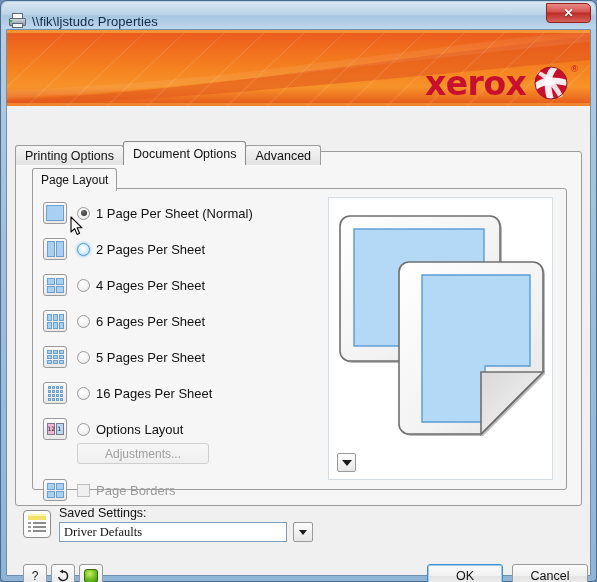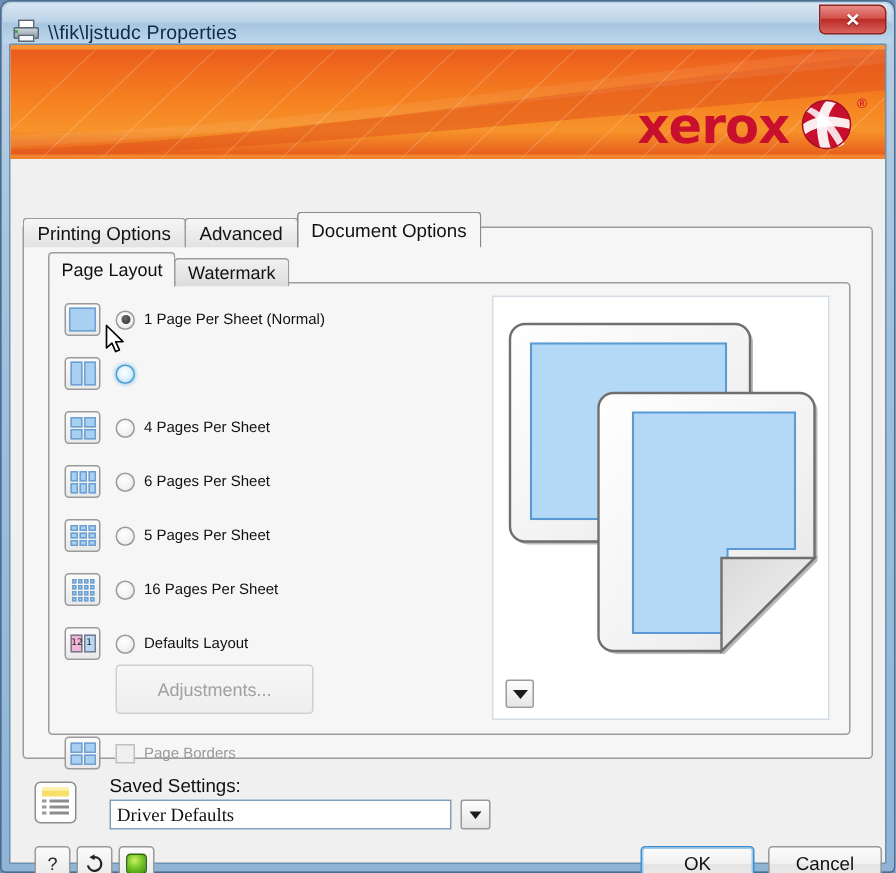--- a/index.html
+++ b/index.html
@@ -271,37 +271,37 @@
     width: 6px; height: 6px;
     border-radius: 50%;
     background: radial-gradient(circle at 40% 35%, #6b6b6b, #2b2b2b);
   }
   .radio.hover {
     border-color: #4a9ad4;
     background: radial-gradient(circle at 45% 40%, #ffffff 0%, #dcf0fc 50%, #9fd4f2 100%);
     box-shadow: 0 0 3px rgba(80,170,225,.9);
   }
   .optlabel {
-    font-size: 10px;
+    font-size: 13px;
     color: #111;
     white-space: nowrap;
   }
   .checkbox {
     width: 13px; height: 13px;
     margin: 0 6px 0 10px;
     box-sizing: border-box;
     background: #f0f0f0;
     border: 1px solid #c0c0c0;
     flex: none;
   }
   .disabled .optlabel { color: #9a9a9a; }
   .btn-adjust {
     margin-left: 34px;
     margin-top: -4px;
-    width: 132px; height: 33px;
+    width: 132px; height: 21px;
     box-sizing: border-box;
     font-size: 12px;
     color: #a0a0a0;
     background: linear-gradient(to bottom,#f7f7f7,#eeeeee);
     border: 1px solid #cfcfcf;
     border-radius: 3px;
     display: flex;
     align-items: center;
     justify-content: center;
   }
@@ -355,24 +355,23 @@
   .tri-down {
     width: 0; height: 0;
     border-left: 5px solid transparent;
     border-right: 5px solid transparent;
     border-top: 6px solid #1a1a1a;
   }
 
   
   .saved-wrap {
     position: absolute;
-    left: 16px; top: 487px;
+    left: 16px; top: 476px;
     display: flex;
     align-items: flex-start;
-    gap: 14px;
   }
   .saved-icon {
     width: 28px; height: 28px;
     box-sizing: border-box;
     border: 1px solid #8d8d8d;
     border-radius: 4px;
     background: #fcfcfc;
     position: relative;
     overflow: hidden;
     flex: none;
@@ -530,28 +529,27 @@
               <path d="M5 5 C 14 8, 24 18, 29 30 L25 32 C 19 21, 11 12, 3 8 Z" fill="#ffffff" opacity="0.85"></path>
               <circle cx="17" cy="17" r="16" fill="none" stroke="#a50d25" stroke-width="1"></circle>
             </svg>
           </span>
           <span class="xerox-reg">®</span>
         </div>
       </div>
 
       <div class="tabstrip" id="tabstrip">
           <div class="tab">Printing Options</div>
+          <div class="tab selected">Document Options</div>
           <div class="tab">Advanced</div>
-          <div class="tab selected">Document Options</div>
         </div>
       <div class="tabpanel">
 
         <div class="subtabstrip" id="subtabstrip">
             <div class="subtab selected">Page Layout</div>
-            <div class="subtab">Watermark</div>
           </div>
         <div class="subpanel">
 
           <div class="optlist" id="optlist">
               <div class="optrow">
                 <div class="layicon" style="width: 24px;">
                   <div style="display: grid; grid-template-columns: repeat(1, 18px); grid-template-rows: repeat(1, 16px); gap: 1px;">
                     <div class="laycell"></div>
                   </div>
                 </div>
@@ -559,20 +557,21 @@
                 <div class="optlabel">1 Page Per Sheet (Normal)</div>
               </div>
               <div class="optrow">
                 <div class="layicon" style="width: 24px;">
                   <div style="display: grid; grid-template-columns: repeat(2, 8px); grid-template-rows: repeat(1, 16px); gap: 1px;">
                     <div class="laycell"></div>
                     <div class="laycell"></div>
                   </div>
                 </div>
                 <div class="radio hover"></div>
+                <div class="optlabel">2 Pages Per Sheet</div>
               </div>
               <div class="optrow">
                 <div class="layicon" style="width: 24px;">
                   <div style="display: grid; grid-template-columns: repeat(2, 8px); grid-template-rows: repeat(2, 7px); gap: 1px;">
                     <div class="laycell"></div>
                     <div class="laycell"></div>
                     <div class="laycell"></div>
                     <div class="laycell"></div>
                   </div>
                 </div>
@@ -633,21 +632,21 @@
                 </div>
                 <div class="radio"></div>
                 <div class="optlabel">16 Pages Per Sheet</div>
               </div>
               <div class="optrow">
                 <div class="bookicon">
                   <div class="bookpage pink">12</div>
                   <div class="bookpage blue">1</div>
                 </div>
                 <div class="radio"></div>
-                <div class="optlabel">Defaults Layout</div>
+                <div class="optlabel">Options Layout</div>
               </div>
               <div class="btn-adjust">Adjustments...</div>
               <div class="optrow disabled" style="margin-top: 8px;">
                 <div class="layicon" style="width: 24px;">
                   <div style="display: grid; grid-template-columns: repeat(2, 8px); grid-template-rows: repeat(2, 7px); gap: 1px;">
                     <div class="laycell"></div>
                     <div class="laycell"></div>
                     <div class="laycell"></div>
                     <div class="laycell"></div>
                   </div>

